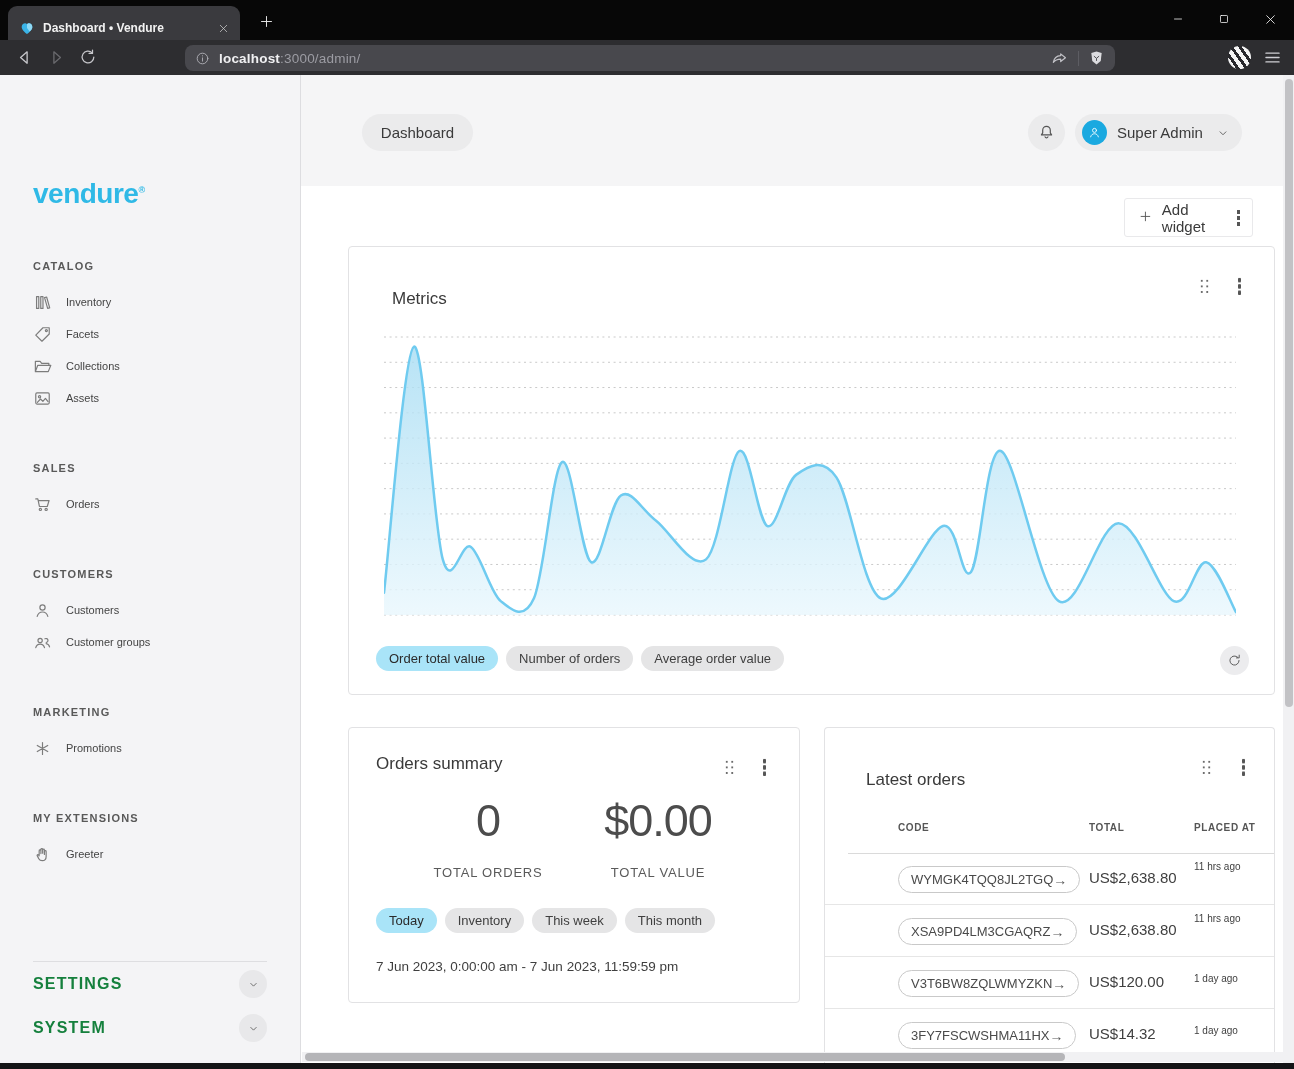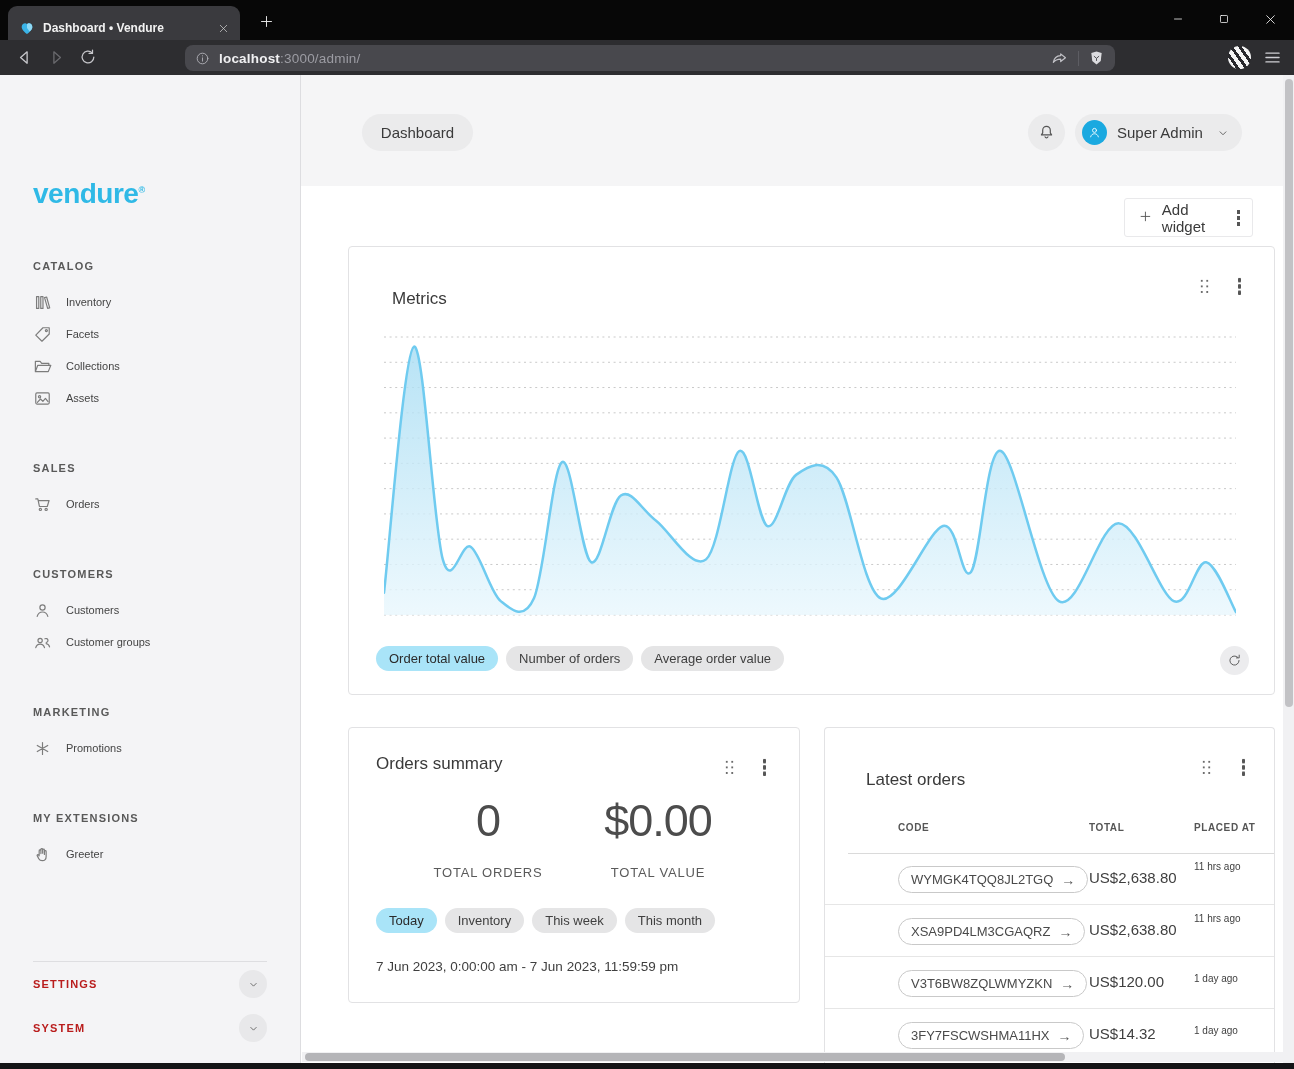--- a/index.html
+++ b/index.html
@@ -40,21 +40,21 @@
   .logo{font-size:28px;font-weight:600;color:#2fb9e6;letter-spacing:-.5px;line-height:1;}
   .logo sup{font-size:9px;color:#2fb9e6;}
   .nav-section{font-size:11px;font-weight:700;letter-spacing:1.2px;color:#595959;margin:48px 0 14px;}
   .nav-section.first{margin-top:52px;}
   .nav-item{height:32px;display:flex;align-items:center;gap:14px;color:#444;cursor:pointer;}
   .nav-item .nav-ic{width:19px;height:19px;color:#7c7c7c;flex:none;}
   .nav-label{font-size:11px;}
   .side-divider{height:1px;background:#dedee1;margin-top:91px;}
   .collapse-row{height:44px;display:flex;align-items:center;justify-content:space-between;}
   .collapse-row:first-of-type{margin-top:34px;}
-  .collapse-label{font-size:11px;font-weight:700;letter-spacing:1.2px;color:#b91c1c;}
+  .collapse-label{font-size:16px;font-weight:700;letter-spacing:1.2px;color:#15803d;}
   .chev-circle{width:28px;height:28px;border-radius:50%;background:#e8e8ea;display:flex;align-items:center;justify-content:center;color:#555;}
 
   
   .band{position:absolute;left:301px;top:0;width:982px;height:111px;background:#f5f5f6;}
   .pill{background:#ebebec;border-radius:19px;display:flex;align-items:center;justify-content:center;
     font-size:15px;color:#3a3a3a;}
   .crumb{position:absolute;left:362px;top:39px;width:111px;height:37px;text-align:center;}
   .bell-btn{position:absolute;left:1028px;top:39px;width:37px;height:37px;border-radius:50%;
     background:#ebebec;display:flex;align-items:center;justify-content:center;color:#555;}
   .userpill{position:absolute;left:1075px;top:39px;width:167px;height:37px;justify-content:flex-start;
@@ -100,21 +100,21 @@
 
   
   .latest{left:824px;top:652px;width:451px;height:340px;border-bottom:none;overflow:hidden;}
   .lo-table{position:absolute;left:0;top:90px;width:100%;}
   .lo-head{position:relative;height:35px;}
   .lo-hcell{position:absolute;top:4px;font-size:10px;font-weight:700;letter-spacing:.6px;color:#565656;
     white-space:nowrap;overflow:hidden;}
   .lo-sep{position:absolute;left:23px;right:0;top:35px;height:1px;background:#dadada;}
   .lo-row{position:relative;height:52px;border-bottom:1px solid #e6e6e6;}
   .code-pill{position:absolute;left:73px;top:13px;height:27px;border:1px solid #c9c9c9;border-radius:14px;
-    display:flex;align-items:center;gap:8px;padding:0 12px;font-size:13px;color:#4a4a4a;white-space:nowrap;}
+    display:flex;align-items:center;padding:0 12px;font-size:13px;color:#4a4a4a;white-space:nowrap;}
   .code-pill .arr{color:#555;font-size:14px;}
   .lo-total{position:absolute;left:264px;top:16px;font-size:15px;color:#3f3f3f;white-space:nowrap;}
   .lo-placed{position:absolute;left:369px;top:8px;width:64px;font-size:10px;line-height:1.25;
     color:#3f3f3f;overflow:hidden;}
 
   
   .vscroll{position:absolute;left:1283px;top:0;width:11px;height:988px;background:#f1f1f3;}
   .vthumb{position:absolute;left:1.5px;top:4px;width:8px;height:628px;background:#c2c2c5;border-radius:4px;}
   .hscroll{position:absolute;left:302px;top:977px;width:981px;height:10px;background:#f1f1f3;}
   .hthumb{position:absolute;left:3px;top:1px;width:760px;height:8px;background:#b5b5b8;border-radius:4px;}

